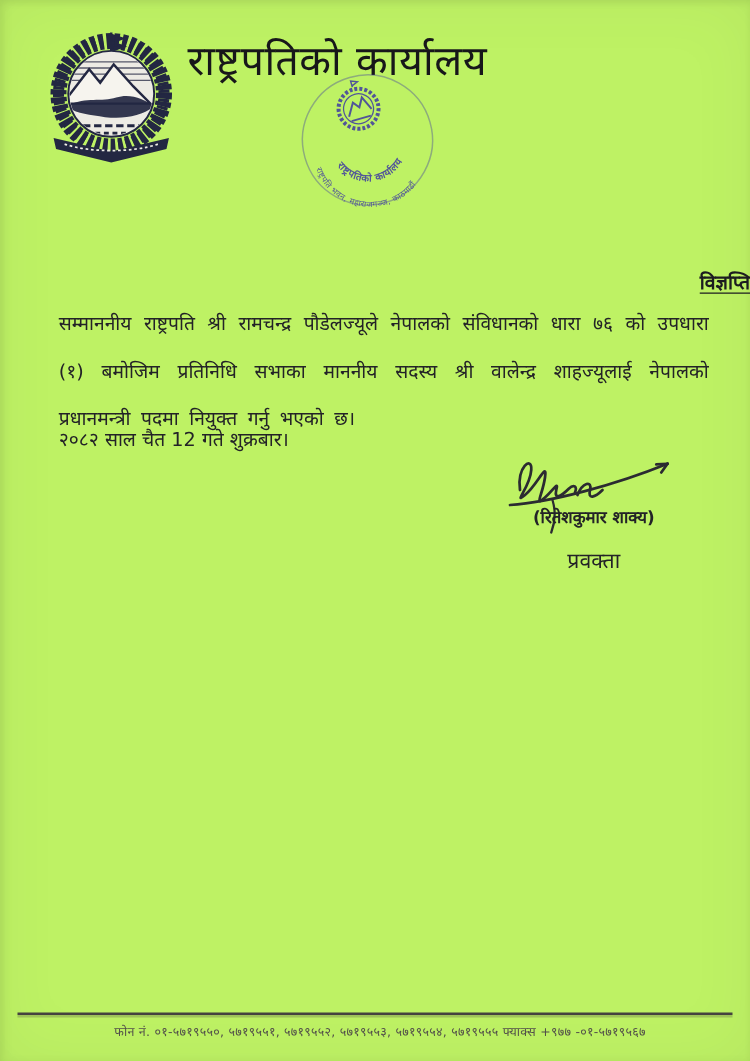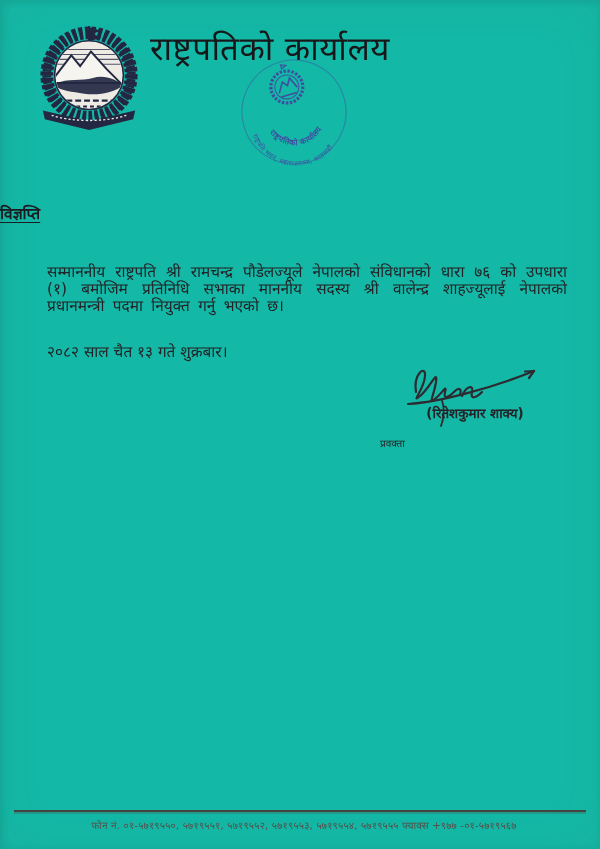--- a/index.html
+++ b/index.html
@@ -1,20 +1,20 @@
 <!DOCTYPE html>
 <html><head>
 <meta charset="utf-8">
 <style>
   html,body{margin:0;padding:0;background:#d9d7d2;}
   .page{
     position:relative;
     width:600px;height:849px;
     margin:0 auto;
-    background:#14b8a6;
+    background:#bef264;
     box-shadow:inset 0 0 50px rgba(90,85,75,.07), inset 4px 0 8px rgba(0,0,0,.05), inset 0 3px 6px rgba(0,0,0,.05);
     font-family:"DejaVu Sans", sans-serif;
     color:#26262a;
     overflow:hidden;
   }
   
   .emblem{position:absolute;left:30px;top:24px;width:118px;height:108px;}
   .office-title{
     position:absolute;left:150px;top:28px;width:330px;
     font-size:33px;line-height:1.25;color:#17171a;letter-spacing:.5px;
@@ -24,42 +24,42 @@
     position:absolute;left:238px;top:56px;width:112px;height:112px;
     transform:rotate(-16deg);
     opacity:.88;
   }
   .address{
     position:absolute;left:402px;top:84px;width:190px;
     font-size:12.3px;line-height:21px;color:#2f2f33;
   }
   
   .notice-heading{
-    position:absolute;left:0;top:202px;width:600px;text-align:left;
+    position:absolute;left:0;top:214px;width:600px;text-align:right;
     font-size:15.5px;font-weight:bold;color:#1c1c20;
     text-decoration:underline;text-underline-offset:3px;
   }
   .notice-body{
-    position:absolute;left:47px;top:264px;width:520px;
-    font-size:15.4px;line-height:17px;color:#232327;
+    position:absolute;left:47px;top:240px;width:520px;
+    font-size:15.4px;line-height:38px;color:#232327;
     text-align:justify;text-align-last:left;word-spacing:3.5px;
   }
   .date-block{
     position:absolute;left:47px;top:338px;width:340px;
     font-size:15.4px;line-height:28px;color:#232327;
   }
   
   .signature-svg{position:absolute;left:400px;top:356px;width:150px;height:72px;}
   .sig-name{
     position:absolute;left:380px;top:404px;width:190px;text-align:center;
     font-size:13.4px;color:#232327;font-weight:bold;
   }
   .sig-title{
-    position:absolute;left:380px;top:436px;width:190px;text-align:left;
-    font-size:10px;color:#232327;
+    position:absolute;left:380px;top:436px;width:190px;text-align:center;
+    font-size:17px;color:#232327;
   }
   
   .footer-rule{
     position:absolute;left:14px;right:14px;top:810px;height:0;
     border-top:2.5px solid #45433f;
     box-shadow:0 2px 0 rgba(70,66,60,.25);
   }
   .footer-text{
     position:absolute;left:4px;top:818px;width:600px;text-align:center;
     font-size:10px;color:#53504a;letter-spacing:.2px;
@@ -131,21 +131,21 @@
       <textPath href="#arcBottom" startOffset="2%">राष्ट्रपति भवन, महाराजगञ्ज, काठमाडौं</textPath>
     </text>
   </svg>
 
 
   <div class="notice-heading">विज्ञप्ति</div>
 
   <div class="notice-body">सम्माननीय राष्ट्रपति श्री रामचन्द्र पौडेलज्यूले नेपालको संविधानको धारा ७६ को उपधारा (१) बमोजिम प्रतिनिधि सभाका माननीय सदस्य श्री वालेन्द्र शाहज्यूलाई नेपालको प्रधानमन्त्री पदमा नियुक्त गर्नु भएको छ।</div>
 
   <div class="date-block">
-    <div>२०८२ साल चैत १३ गते शुक्रबार।</div>
+    <div>२०८२ साल चैत 12 गते शुक्रबार।</div>
   </div>
 
   <svg class="signature-svg" viewBox="0 0 150 72" aria-hidden="true">
     <g fill="none" stroke="#2b2b31" stroke-width="2.2" stroke-linecap="round" stroke-linejoin="round">
       <path d="M16,36 C13,18 26,8 25,20 C24,34 10,48 20,40 C30,32 38,12 36,26 C34,40 27,50 36,42 C43,36 47,28 45,36 C43,45 50,40 55,35 C59,31 62,33 60,38"></path>
       <path d="M62,40 C66,30 74,28 72,36 C70,44 76,42 82,36"></path>
       <path d="M8,48 C40,46 92,32 134,15"></path>
       <path d="M134,15 l-9,0.5"></path>
       <path d="M134,15 l-5,7"></path>
       <path d="M42,44 C45,54 44,62 41,70" stroke-width="1.8"></path>

